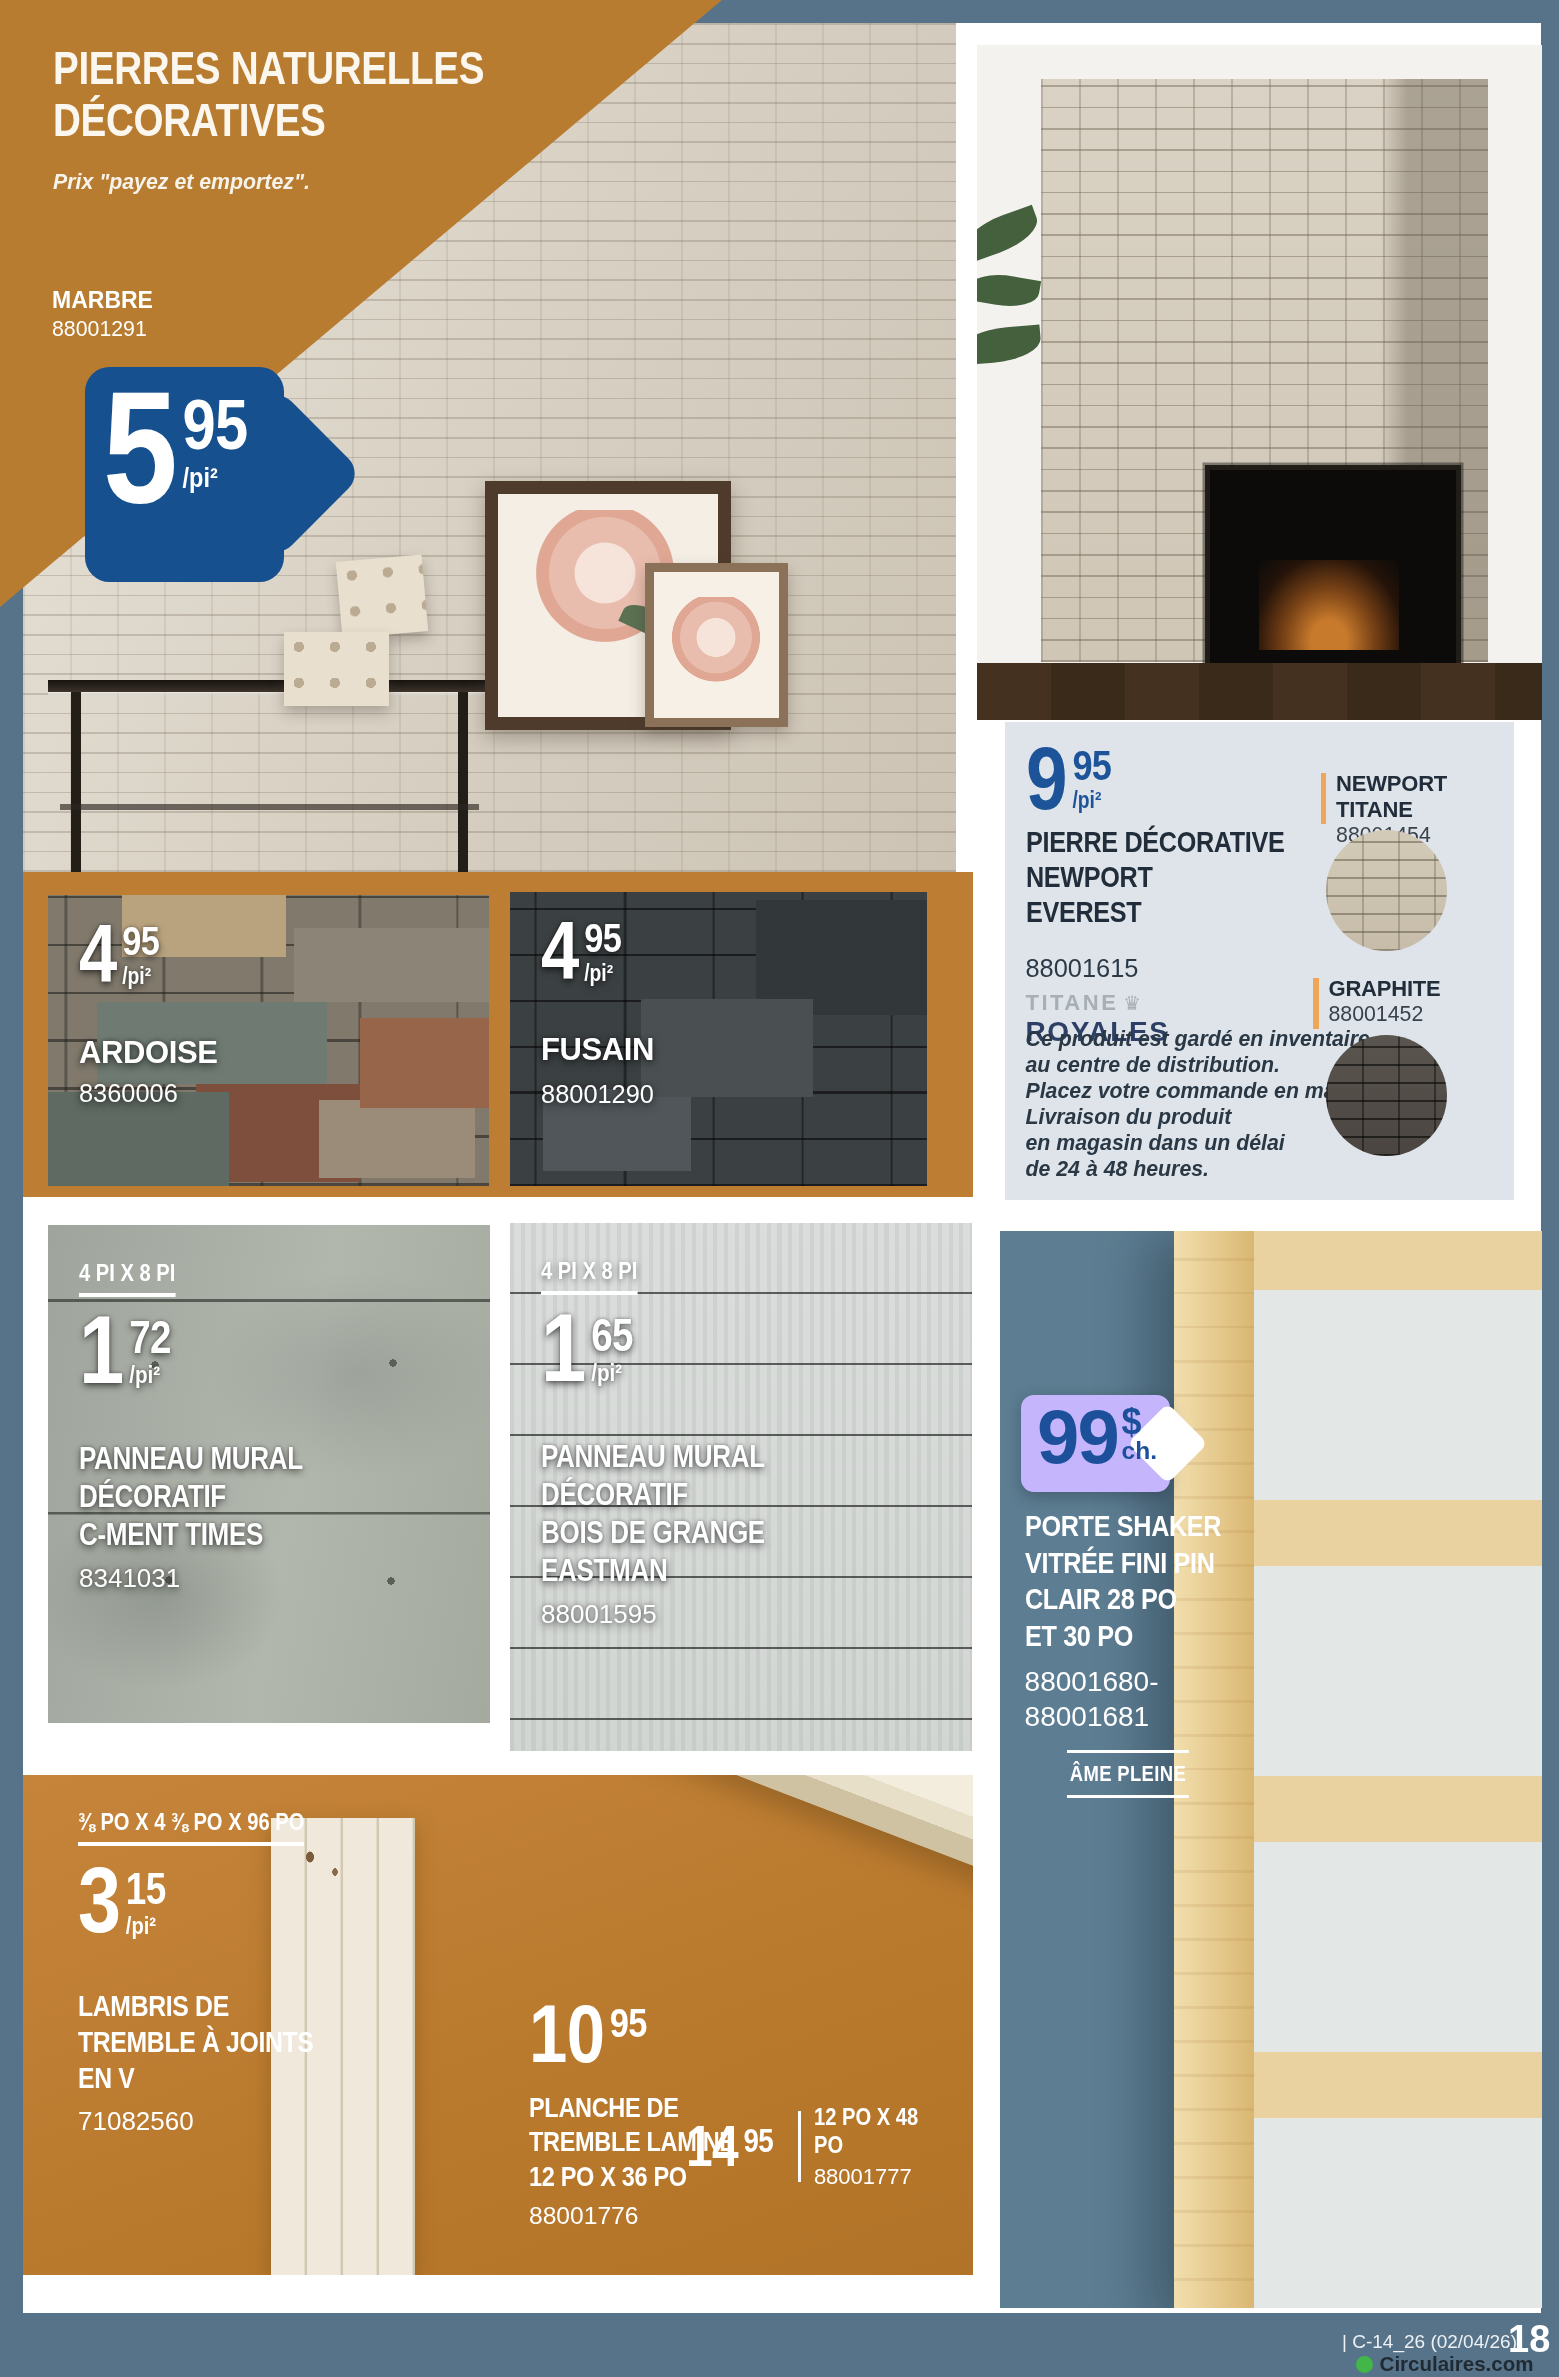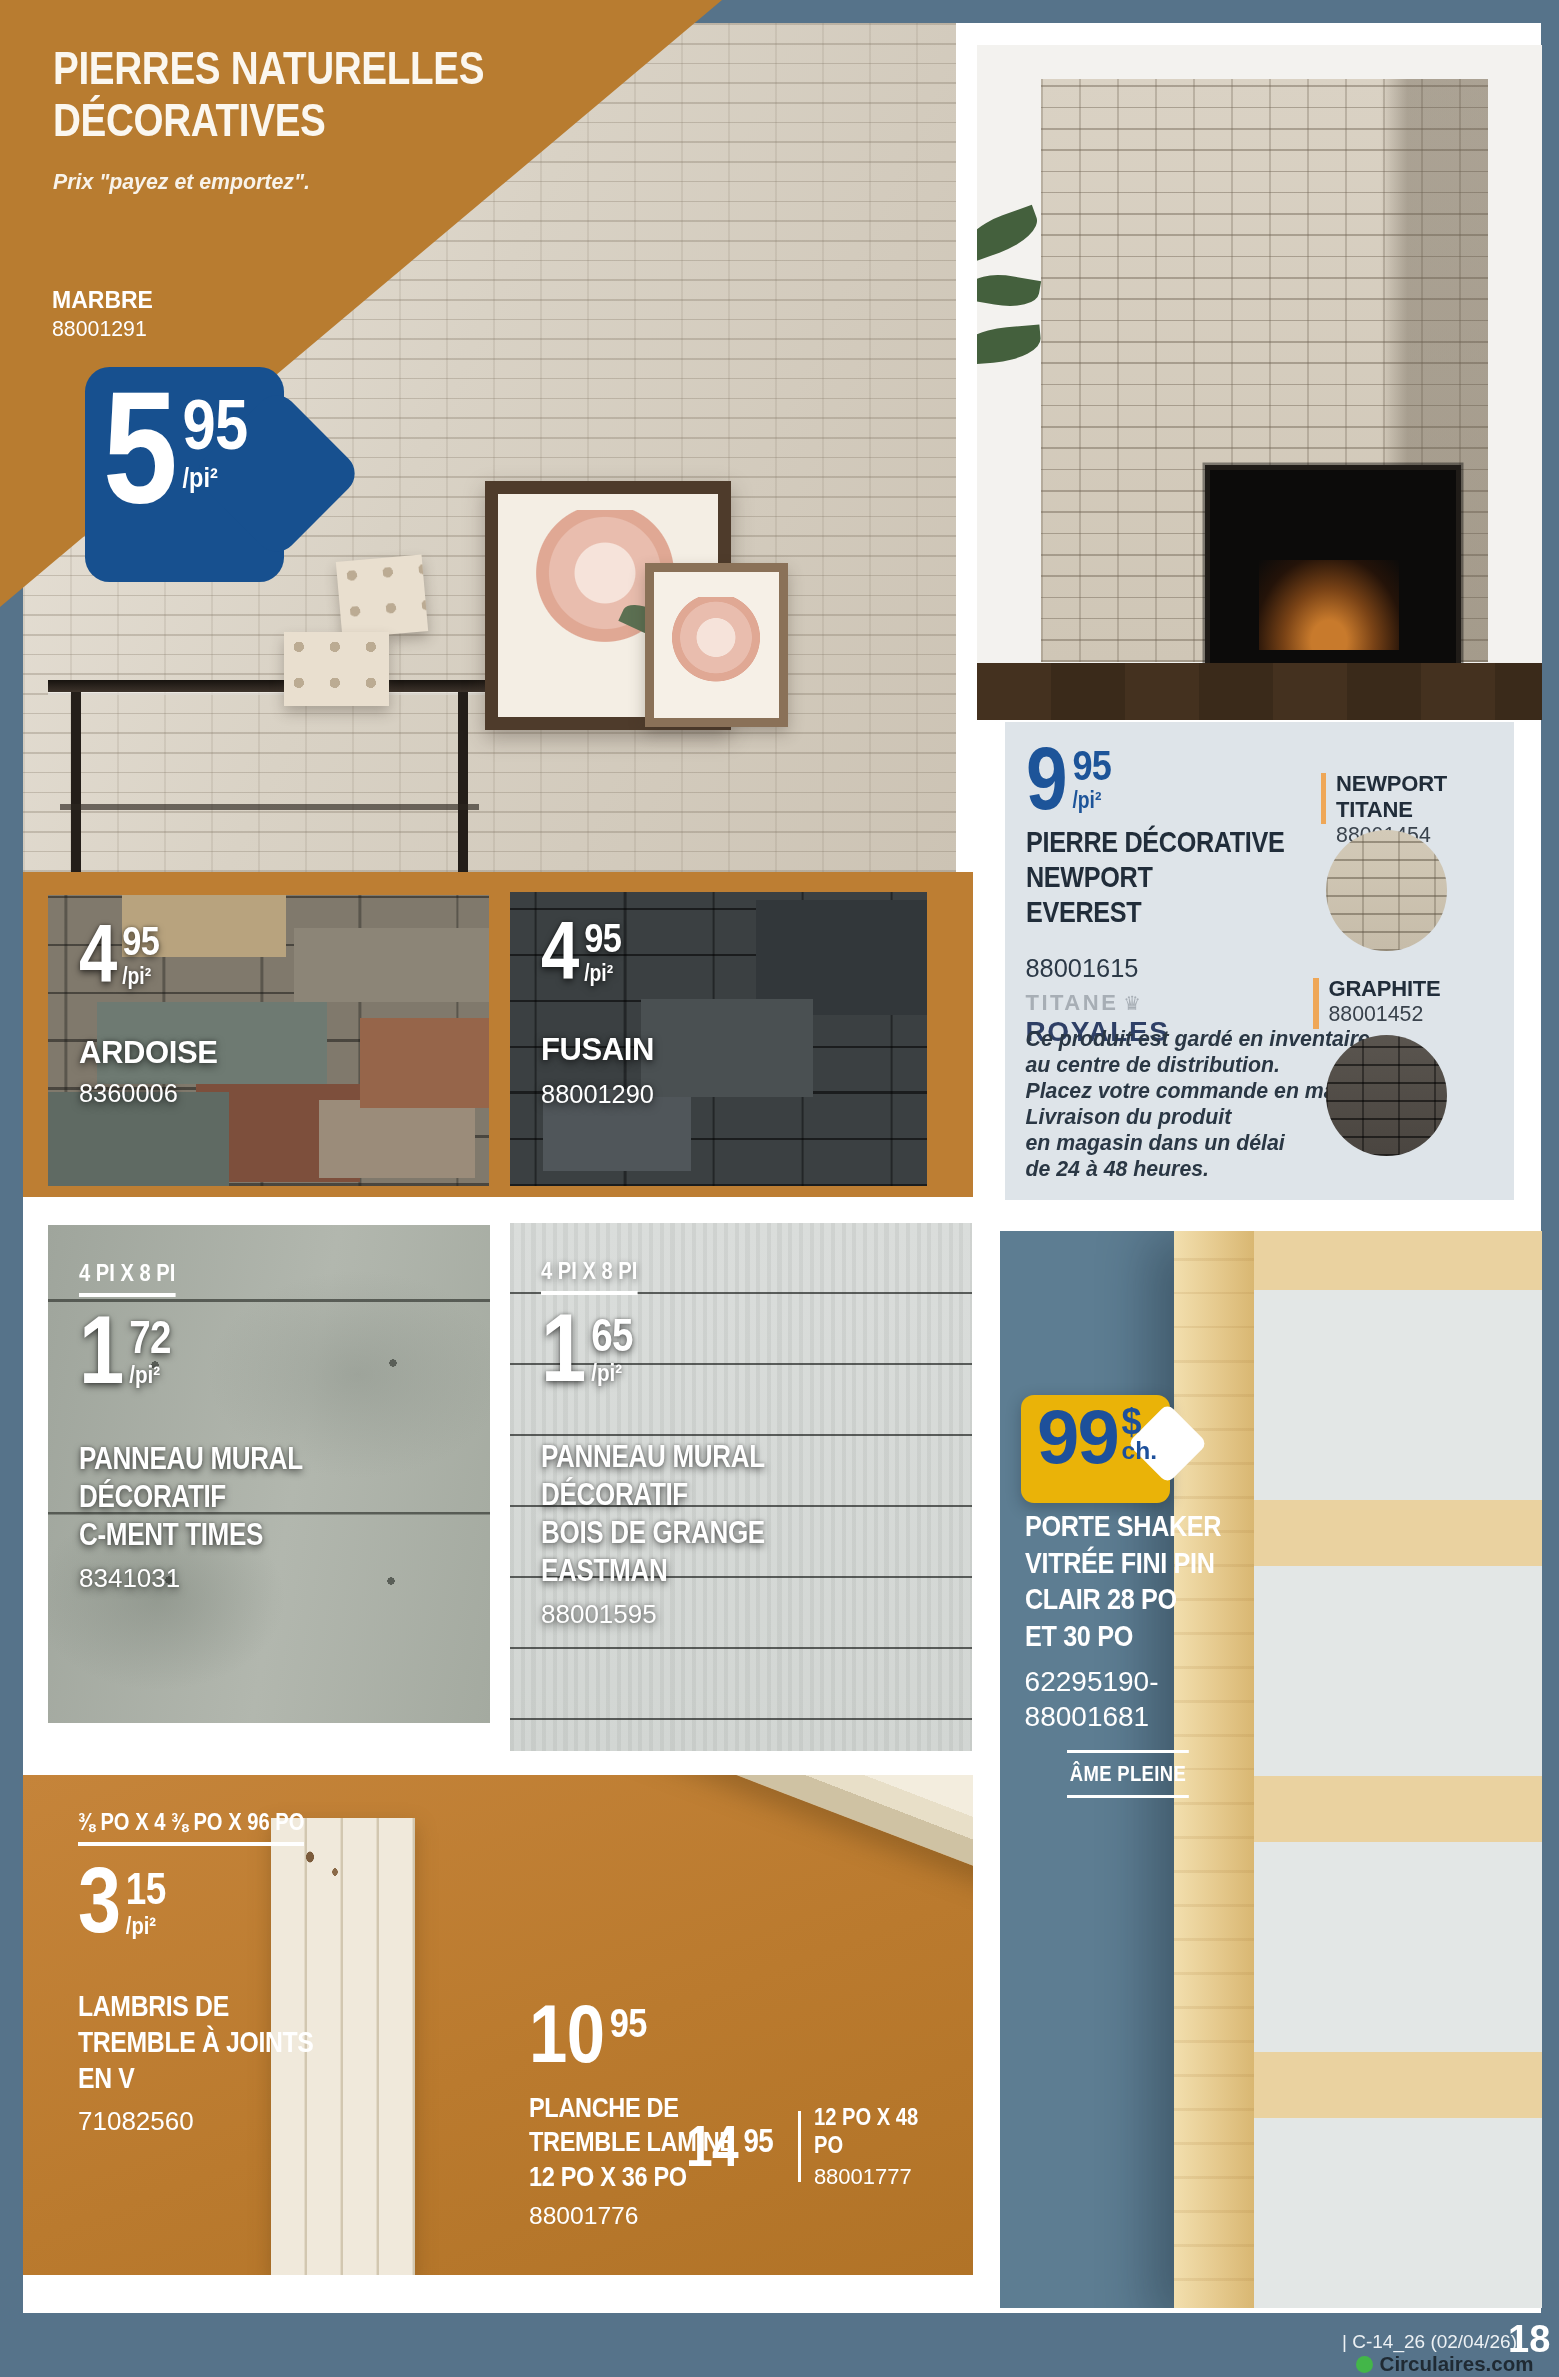--- a/index.html
+++ b/index.html
@@ -158,21 +158,21 @@
       linear-gradient(#5a554f,#4a4540);}
 
   .door-photo{left:1000px;top:1231px;width:542px;height:1077px;background:#5d7d92;overflow:hidden;}
   .door{left:174px;top:-6.6px;width:386px;height:1090px;box-shadow:-24.6px 11.5px 49px rgba(15,30,40,.35);}
   .door-stile{left:0;top:0;width:80px;height:100%;
     background:
       repeating-linear-gradient(180deg,rgba(165,120,55,.14) 0 2.5px,transparent 2.5px 34px),
       linear-gradient(90deg,#f2dfae,#e5c98d 55%,#d9b772);}
   .door-glass{left:80px;top:0;width:305px;height:100%;
     background:repeating-linear-gradient(180deg,#ead2a0 0 66px,#e3e7e6 66px 276px);}
-  .tag99{left:20.5px;top:164px;width:149px;height:108px;background:#eab308;border-radius:13px;
+  .tag99{left:20.5px;top:164px;width:149px;height:97px;background:#c4b5fd;border-radius:13px;
     box-shadow:0 4.9px 14.8px rgba(15,30,40,.3);}
   .tag99::after{content:"";position:absolute;right:-26px;top:19.7px;width:57px;height:57px;background:#fff;
     transform:rotate(45deg);border-radius:8.2px;}
   .tag99-inner{position:relative;z-index:2;display:flex;padding:9.8px 0 0 16.4px;color:#1d509b;}
   .tag99-int{font-size:76px;font-weight:800;line-height:.85;letter-spacing:-1.6px;}
   .tag99-col{display:flex;flex-direction:column;margin-left:3.3px;margin-top:1.6px;}
   .tag99-cur{font-size:36px;font-weight:800;line-height:.9;}
   .tag99-per{font-size:24.6px;font-weight:700;line-height:1;}
   .porte-name{font-size:30px;font-weight:800;line-height:1.22;letter-spacing:-0.4px;}
   .porte-sku{font-size:28px;font-weight:400;line-height:1.25;}
@@ -403,21 +403,21 @@
         <span class="tag99-col">
           <span class="tag99-cur">$</span>
           <span class="tag99-per">ch.</span>
         </span>
       </div>
     </div>
     <div class="abs porte-name w cond pre" style="left:24.6px;top:277px;">PORTE SHAKER
 VITRÉE FINI PIN
 CLAIR 28 PO
 ET 30 PO</div>
-    <div class="abs porte-sku w pre" style="left:24.6px;top:433px;">62295190-
+    <div class="abs porte-sku w pre" style="left:24.6px;top:433px;">88001680-
 88001681</div>
     <div class="abs" style="left:67px;top:519px;">
       <span class="ame cond">ÂME PLEINE</span>
     </div>
   </div>
 
   <div class="abs footer-bar"></div>
   <div class="abs footer-code" style="left:1342px;top:2331px;">| C-14_26 (02/04/26)</div>
   <div class="abs footer-num" style="left:1508px;top:2318px;">18</div>
   <div class="abs footer-brand" style="left:1356px;top:2352px;">

